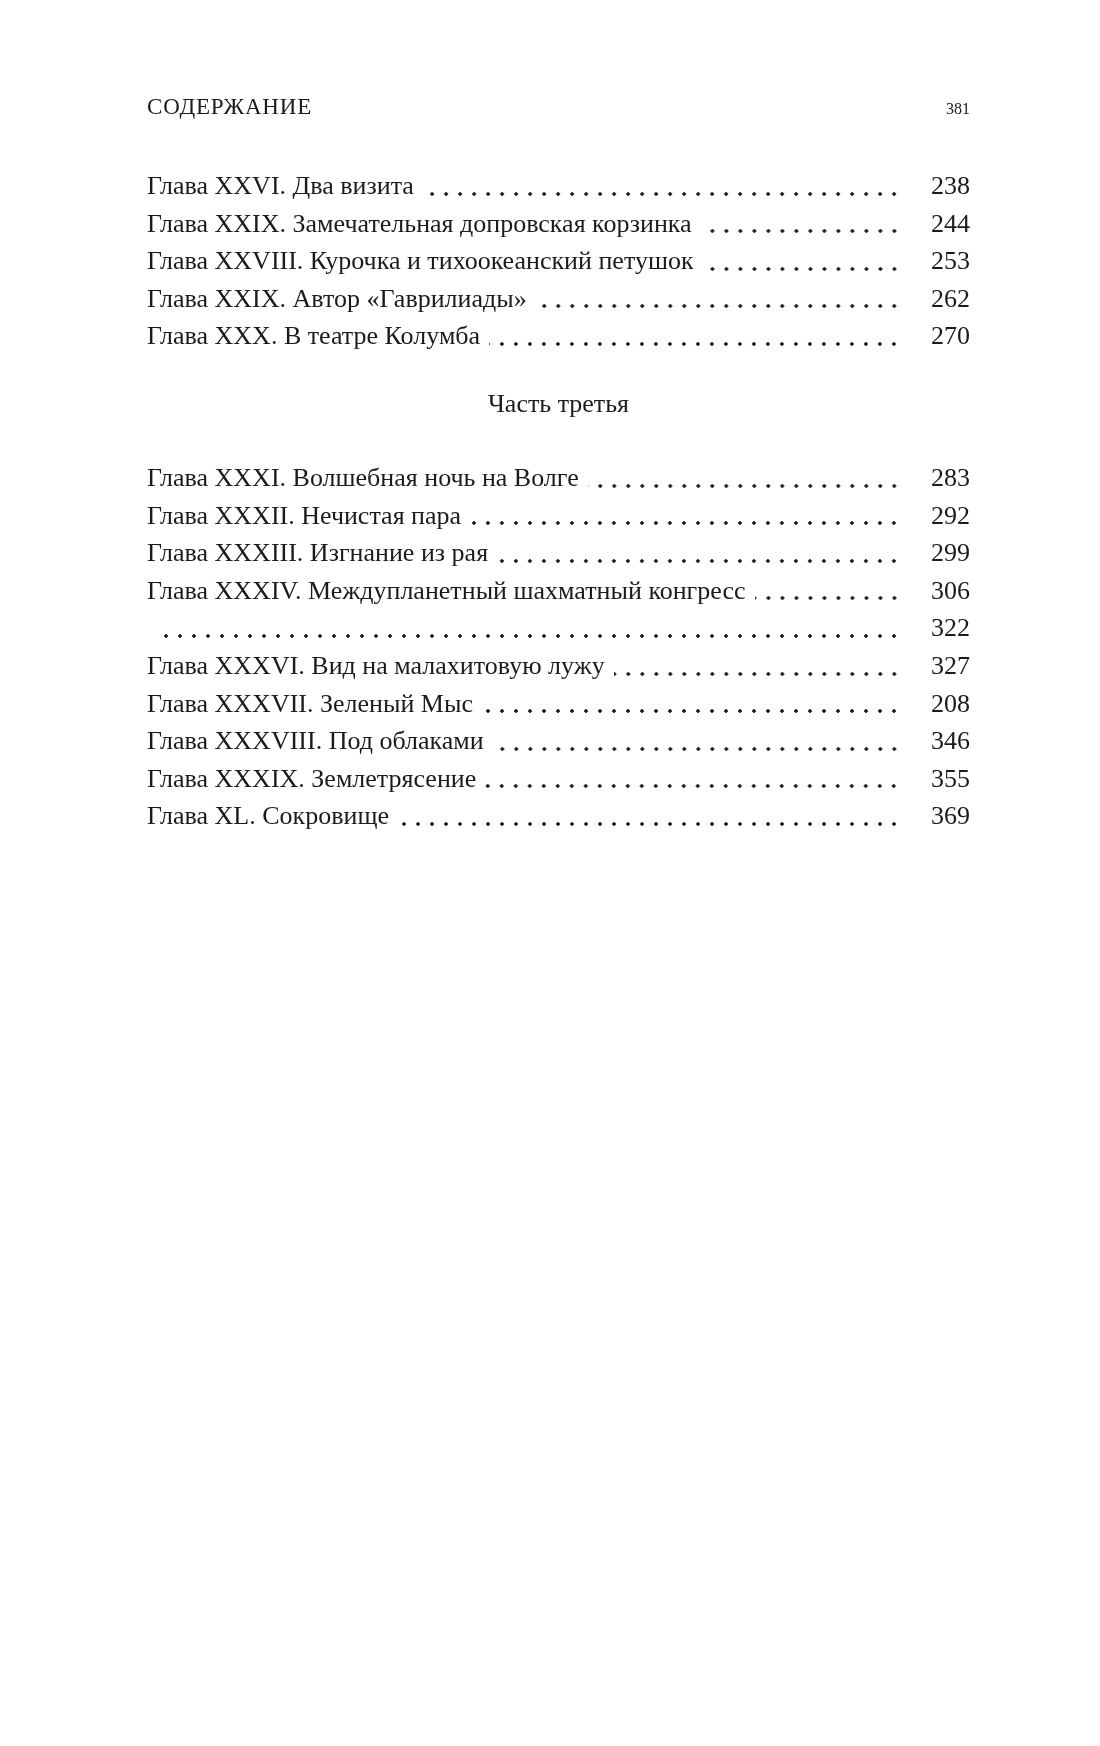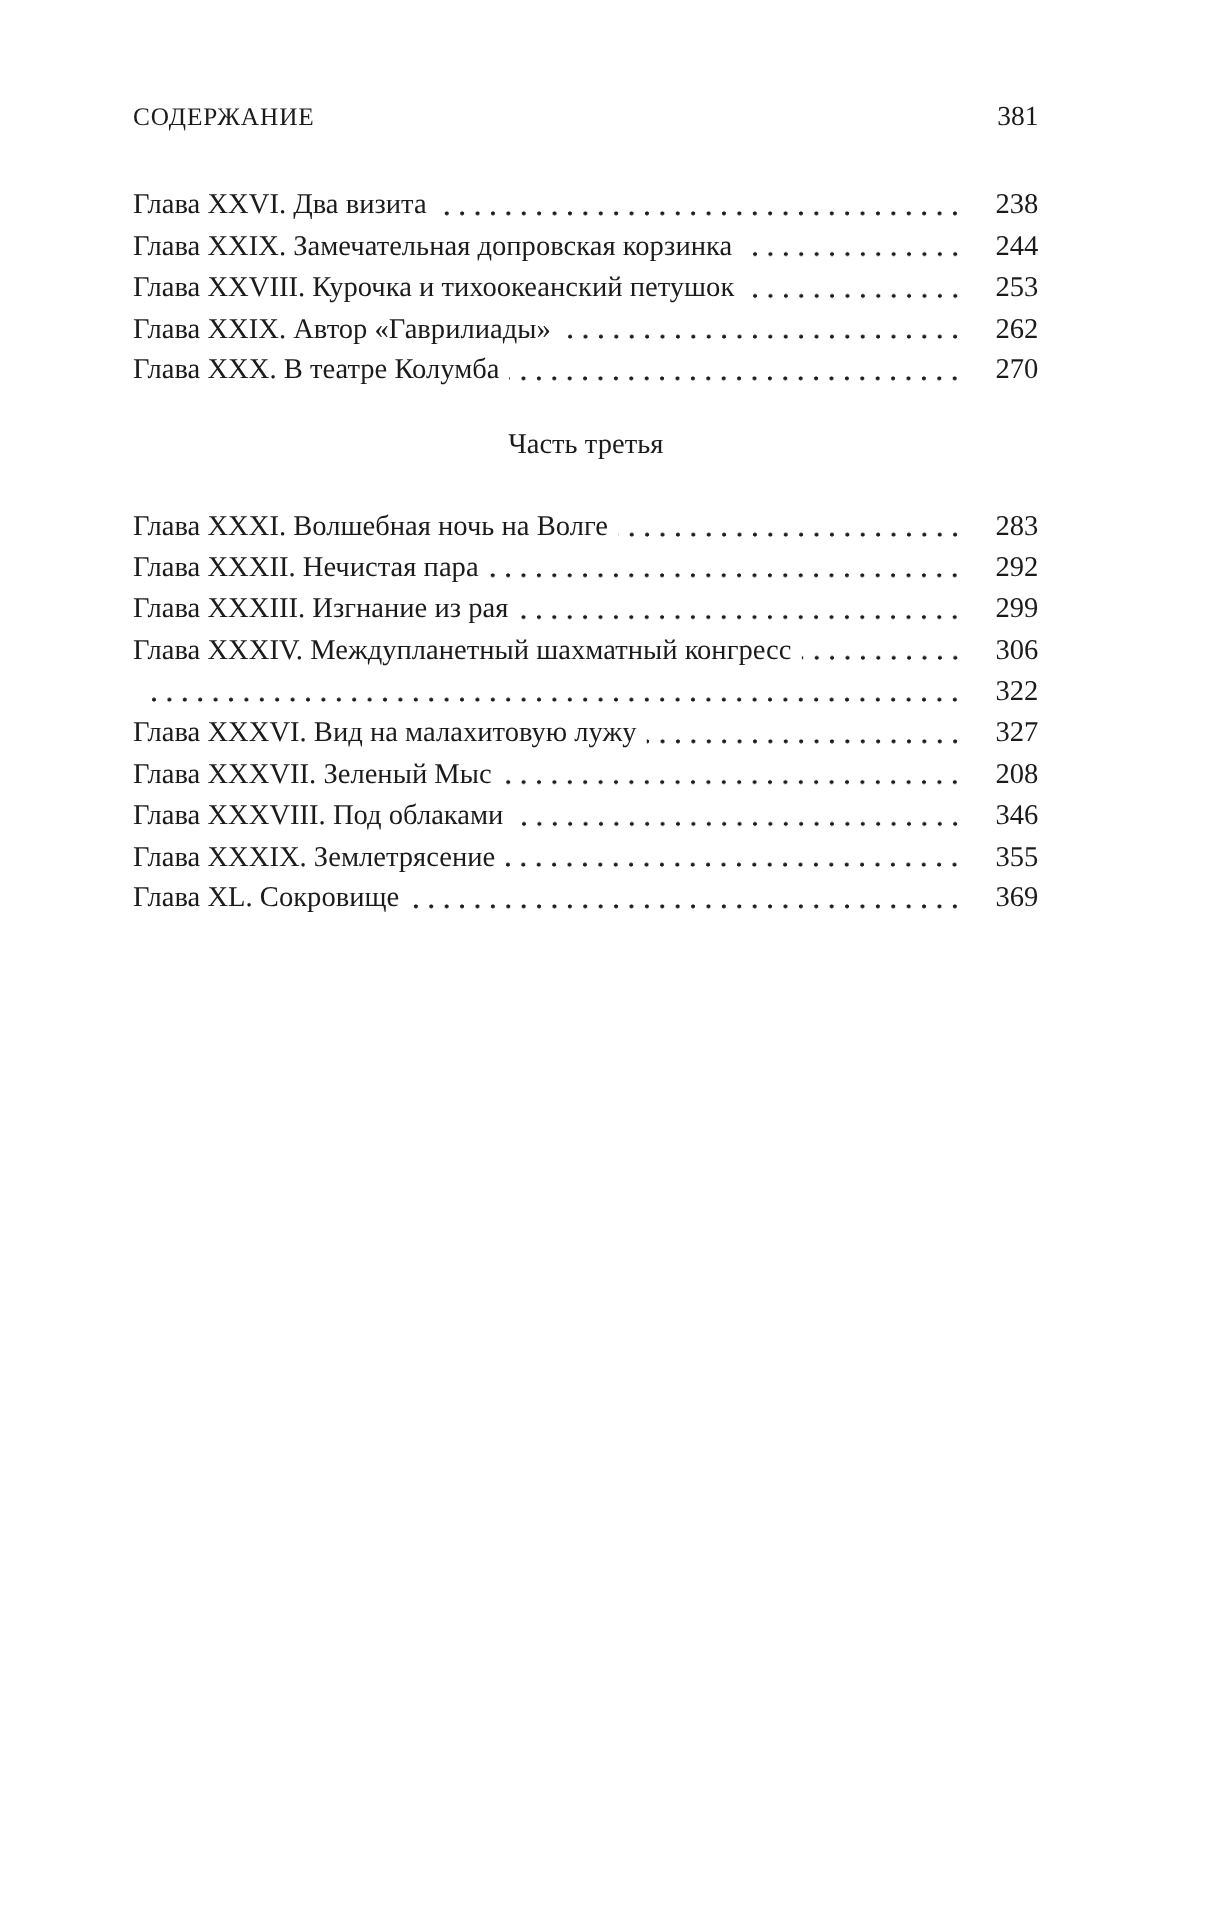--- a/index.html
+++ b/index.html
@@ -10,42 +10,42 @@
   body {
     width: 1100px;
     height: 1746px;
     position: relative;
     font-family: "Liberation Serif", "DejaVu Serif", serif;
     color: #1b1b1b;
     overflow: hidden;
   }
   .page {
     position: absolute;
-    left: 121px;
+    left: 147px;
     top: 0;
     width: 823px;
     height: 1746px;
   }
   
   .running-head {
     position: absolute;
     left: 0;
     top: 94px;
     width: 100%;
     display: flex;
     justify-content: space-between;
     align-items: baseline;
   }
   .running-title {
     font-size: 23px;
     letter-spacing: 0.8px;
     line-height: 26px;
   }
   .folio {
-    font-size: 25px;
+    font-size: 16px;
     line-height: 26px;
   }
   
   .toc-block {
     position: absolute;
     left: 0;
     width: 100%;
   }
   .toc-block-1 { top: 167px; }
   .toc-block-2 { top: 459px; }

